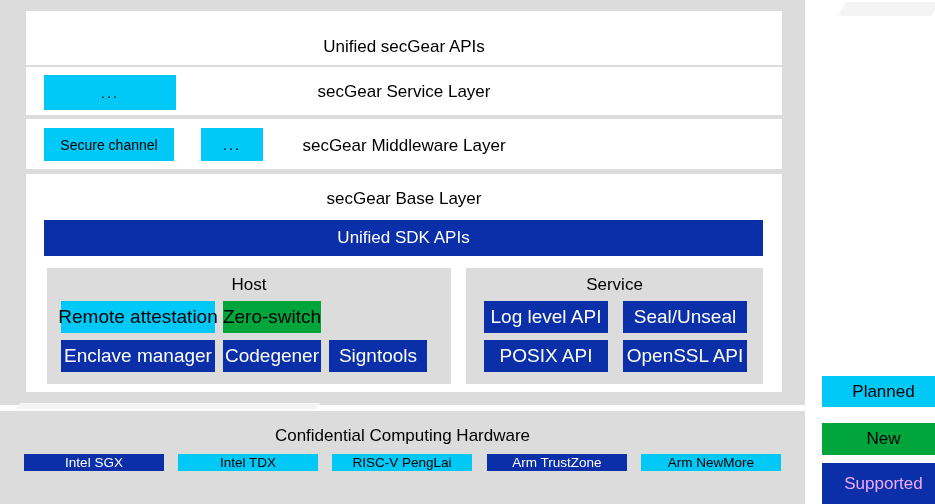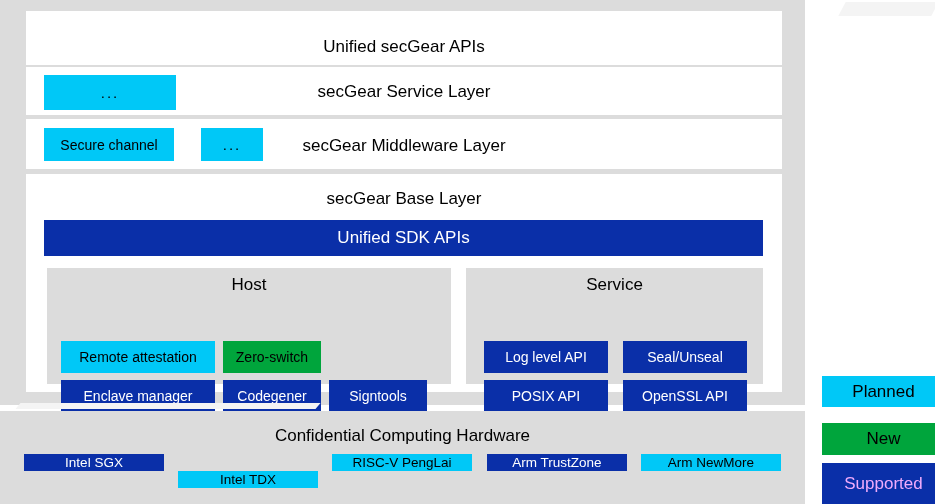--- a/index.html
+++ b/index.html
@@ -112,24 +112,23 @@
     font-size: 17px;
     color: #000000;
     white-space: nowrap;
   }
 
   .cell {
     position: absolute;
     display: flex;
     align-items: center;
     justify-content: center;
-    font-size: 14px;
-    box-sizing: border-box;
-    white-space: nowrap;
-    margin-top: 40px;
+    font-size: 19px;
+    box-sizing: border-box;
+    white-space: nowrap;
   }
   .cell.blue  { background: #0a2fa8; color: #ffffff; }
   .cell.cyan  { background: #00c8f7; color: #000000; }
   .cell.green { background: #00a53c; color: #000000; }
 
   
   .host-c0 { left: 14px;  top: 33px; width: 154px; height: 32px; }
   .host-c1 { left: 176px; top: 33px; width: 98px;  height: 32px; }
   .host-c2 { left: 14px;  top: 72px; width: 154px; height: 32px; }
   .host-c3 { left: 176px; top: 72px; width: 98px;  height: 32px; }
@@ -168,21 +167,21 @@
     display: flex;
     align-items: center;
     justify-content: center;
     font-size: 13.5px;
     box-sizing: border-box;
     white-space: nowrap;
   }
   .hw-cell.blue { background: #0a2fa8; color: #ffffff; }
   .hw-cell.cyan { background: #00c8f7; color: #000000; }
   .hw-0 { left: 24px;  }
-  .hw-1 { left: 178px; margin-top: 17px; }
+  .hw-1 { left: 178px; }
   .hw-2 { left: 332px; }
   .hw-3 { left: 487px; }
   .hw-4 { left: 641px; }
 
   
   .legend-item {
     position: absolute;
     left: 822px;
     width: 113px;
     display: flex;

